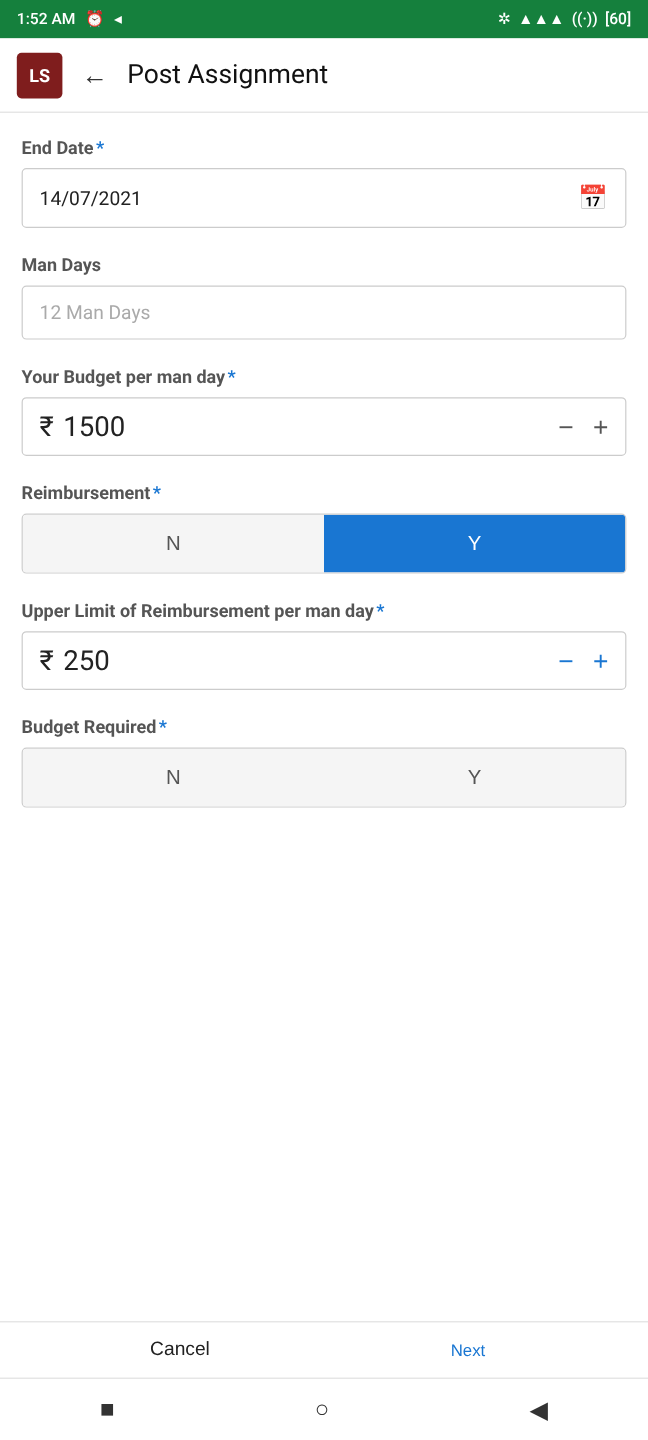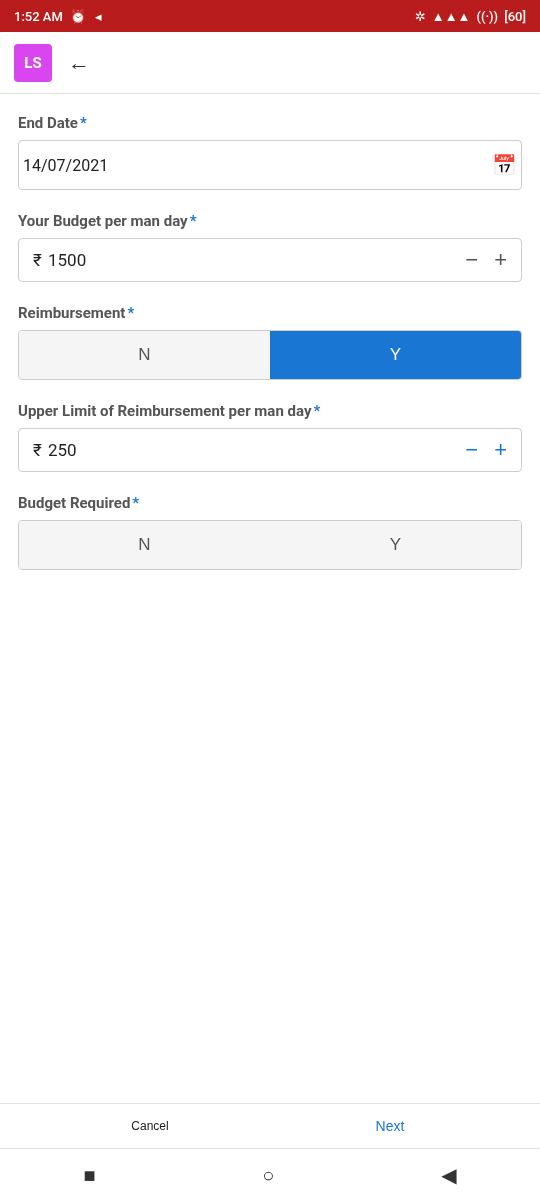--- a/index.html
+++ b/index.html
@@ -8,21 +8,21 @@
       width: 540px;
       min-height: 1200px;
       font-family: 'Roboto', Arial, sans-serif;
       background: #fff;
       display: flex;
       flex-direction: column;
     }
 
     
     .status-bar {
-      background: #b91c1c;
+      background: #15803d;
       color: #fff;
       display: flex;
       justify-content: space-between;
       align-items: center;
       padding: 6px 14px;
       height: 32px;
       font-size: 13px;
       font-weight: 500;
     }
     .status-left { display: flex; align-items: center; gap: 8px; }
@@ -34,21 +34,21 @@
       display: flex;
       align-items: center;
       padding: 10px 14px;
       border-bottom: 1px solid #e0e0e0;
       gap: 12px;
       height: 62px;
     }
     .avatar {
       width: 38px;
       height: 38px;
-      background: #d946ef;
+      background: #7f1d1d;
       color: #fff;
       font-weight: bold;
       font-size: 15px;
       border-radius: 4px;
       display: flex;
       align-items: center;
       justify-content: center;
       flex-shrink: 0;
     }
     .back-btn {
@@ -83,21 +83,21 @@
       font-weight: bold;
     }
     .field-label .required {
       color: #1976d2;
       margin-left: 2px;
     }
 
     .input-box {
       border: 1px solid #ccc;
       border-radius: 4px;
-      padding: 12px 4px;
+      padding: 12px 14px;
       font-size: 16px;
       color: #222;
       display: flex;
       align-items: center;
       justify-content: space-between;
       background: #fff;
     }
     .input-box.placeholder-style {
       color: #aaa;
     }
@@ -110,21 +110,21 @@
     
     .stepper-box {
       border: 1px solid #ccc;
       border-radius: 4px;
       padding: 10px 14px;
       display: flex;
       align-items: center;
       justify-content: space-between;
     }
     .stepper-value {
-      font-size: 17px;
+      font-size: 23px;
       color: #222;
     }
     .stepper-controls {
       display: flex;
       align-items: center;
       gap: 16px;
     }
     .stepper-btn {
       font-size: 22px;
       font-weight: 300;
@@ -163,21 +163,21 @@
     .bottom-bar {
       border-top: 1px solid #e0e0e0;
       display: flex;
       align-items: center;
       padding: 14px 30px;
       background: #fff;
     }
     .cancel-btn {
       flex: 1;
       text-align: center;
-      font-size: 12px;
+      font-size: 16px;
       font-weight: 500;
       color: #222;
       background: none;
       border: none;
       cursor: pointer;
     }
     .next-btn {
       flex: 1;
       text-align: center;
       font-size: 14px;
@@ -220,34 +220,43 @@
     <span>✲</span>
     <span>▲▲▲</span>
     <span>((·))</span>
     <span>[<span>60</span>]</span>
   </div>
 </div>
 
 <div class="app-bar">
   <div class="avatar">LS</div>
   <button class="back-btn">←</button>
+  <span class="app-bar-title">Post Assignment</span>
 </div>
 
 <div class="content">
 
   <div class="field-group">
     <div class="field-label">
       <span>End Date</span><span class="required">*</span>
     </div>
     <div class="input-box">
       <span>14/07/2021</span>
       <span class="calendar-icon">📅</span>
     </div>
   </div>
 
+  <div class="field-group">
+    <div class="field-label">
+      <span>Man Days</span>
+    </div>
+    <div class="input-box placeholder-style">
+      <span>12  Man Days</span>
+    </div>
+  </div>
 
   <div class="field-group">
     <div class="field-label">
       <span>Your Budget per man day</span><span class="required">*</span>
     </div>
     <div class="stepper-box">
       <span class="stepper-value">
         <span class="rupee-symbol">₹</span>
         <span>1500</span>
       </span>

